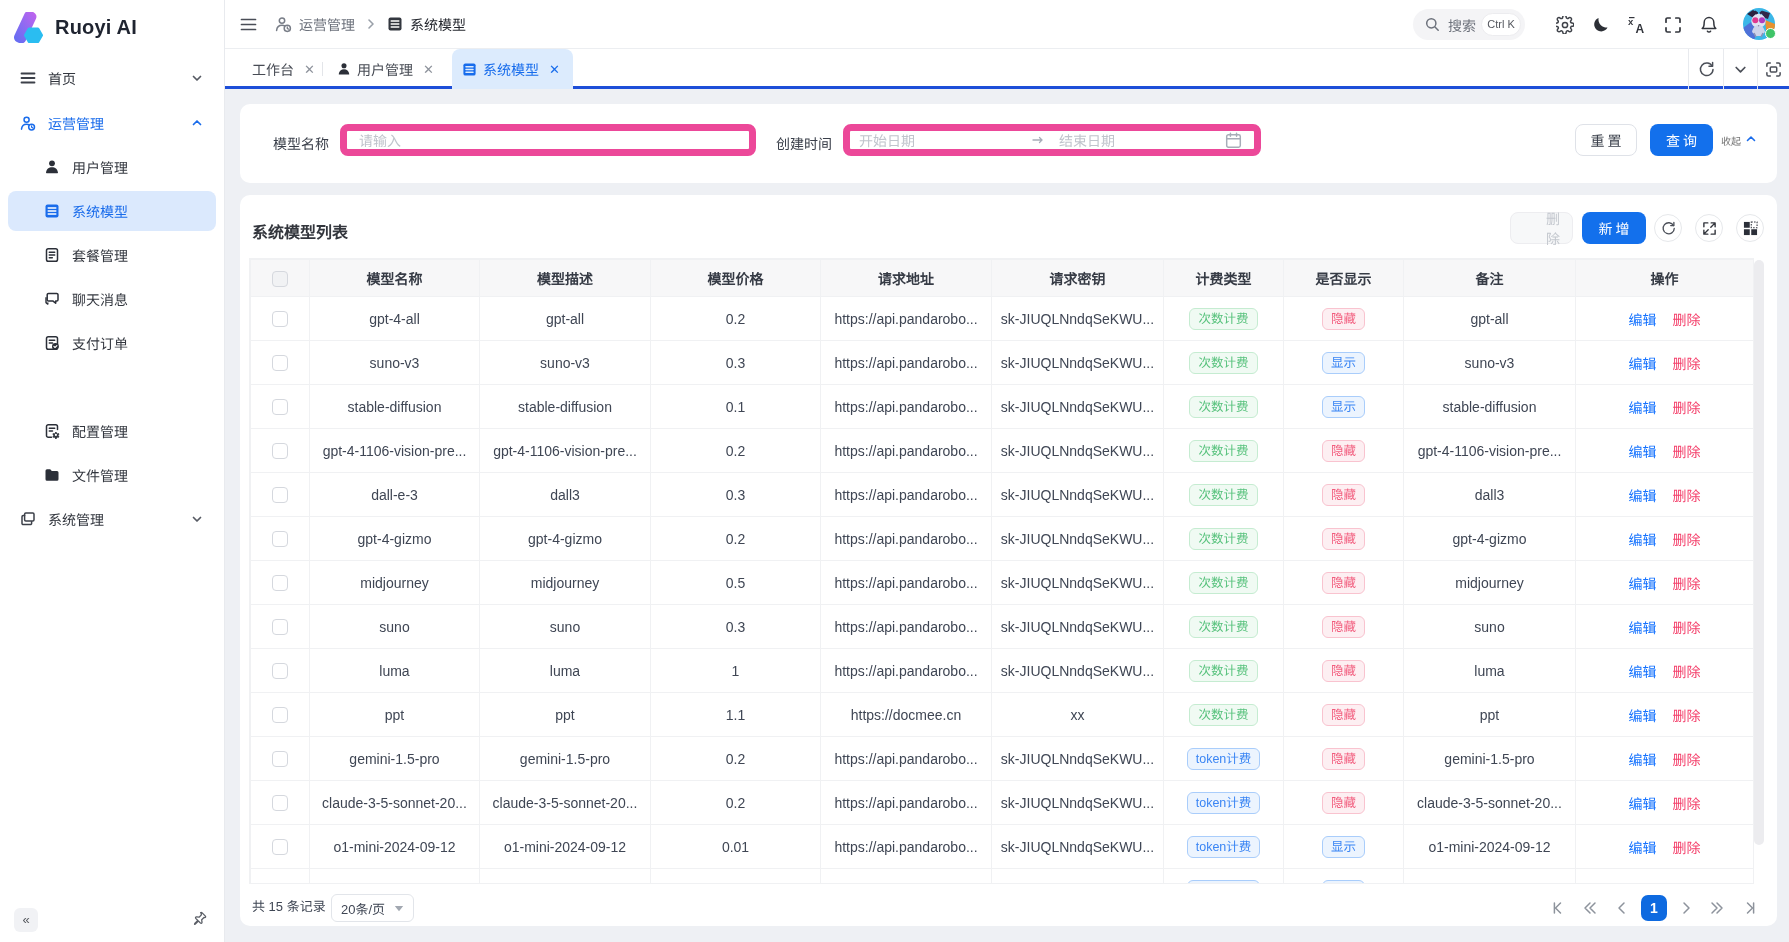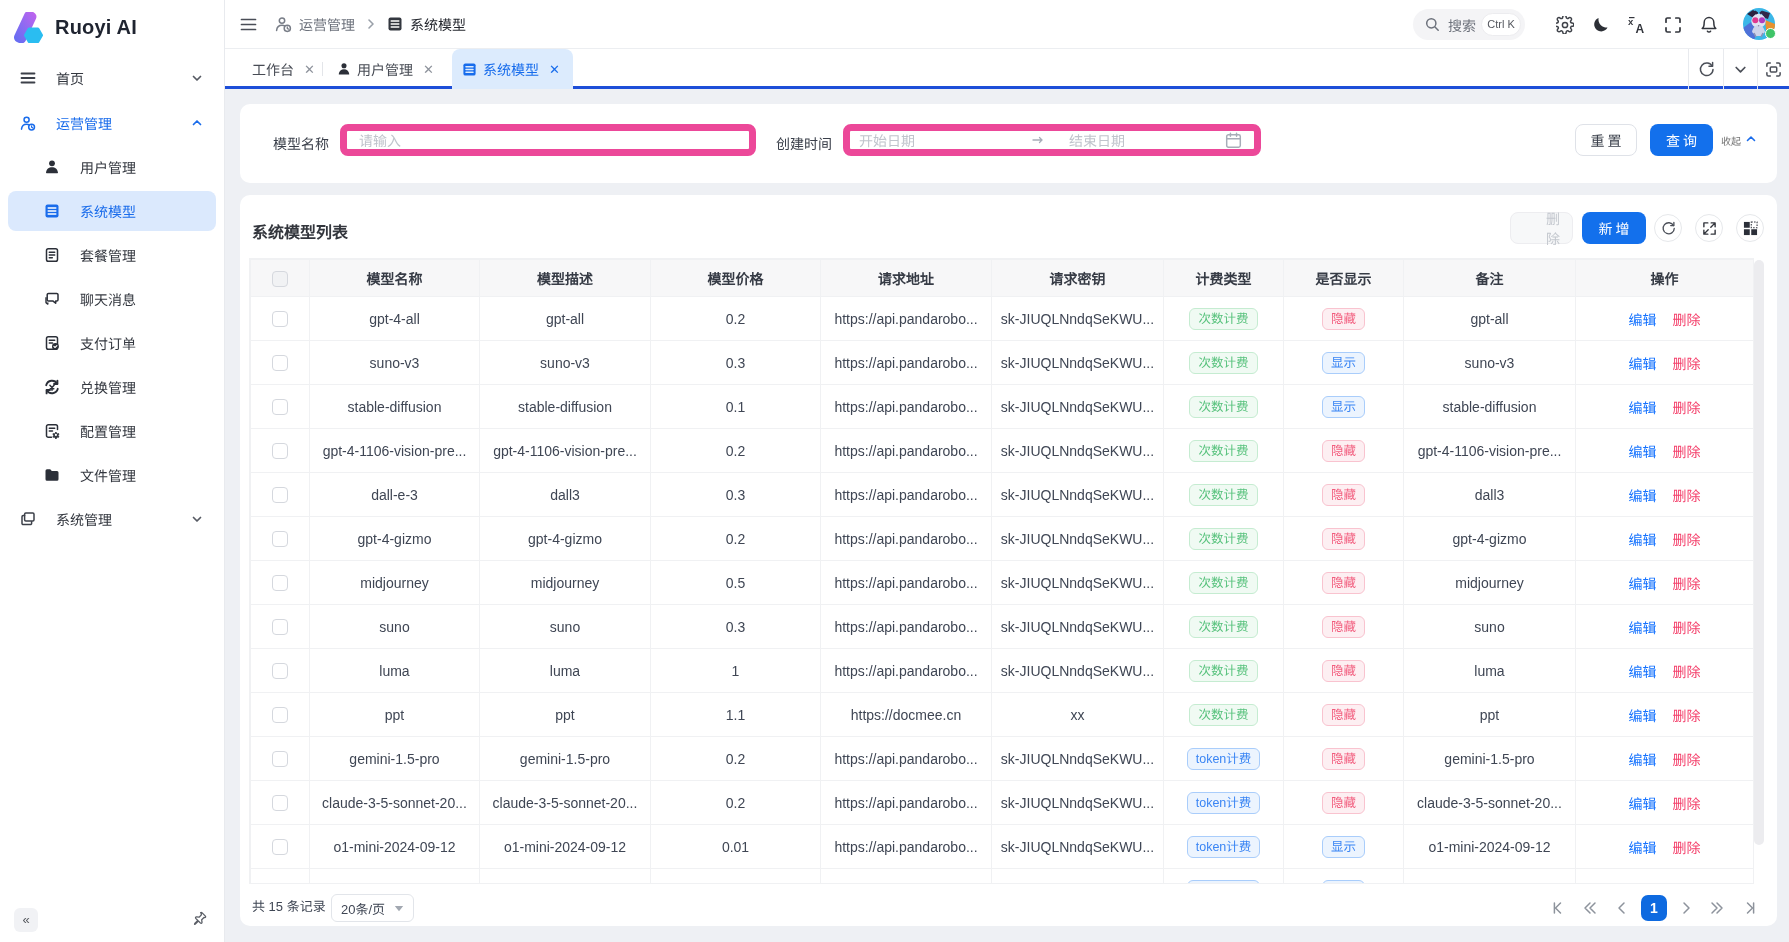--- a/index.html
+++ b/index.html
@@ -7,21 +7,21 @@
   html,body { width:1789px; height:942px; overflow:hidden; }
   body { font-family:"Liberation Sans",sans-serif; font-size:14px; color:#3f4654; background:#eef0f4; }
   .app { position:relative; width:1789px; height:942px; }
 
   
   .sidebar { position:absolute; left:0; top:0; width:225px; height:942px; background:#fff; border-right:1px solid #e8eaee; z-index:5; }
   .logo { position:absolute; left:14px; top:12px; height:30px; display:flex; align-items:center; }
   .logo-text { margin-left:10px; font-size:20px; font-weight:bold; color:#1f2430; letter-spacing:0.2px; }
   .menu-item { position:absolute; left:8px; width:208px; height:40px; border-radius:8px; display:flex; align-items:center; }
   .menu-item .mi-ico { width:16px; height:16px; margin-left:12px; flex:none; display:flex; }
-  .menu-item .mi-txt { margin-left:20px; font-size:14px; color:#33373f; }
+  .menu-item .mi-txt { margin-left:12px; font-size:14px; color:#33373f; }
   .menu-item .mi-arrow { position:absolute; right:12px; top:13px; }
   .menu-item.sub .mi-ico { margin-left:36px; }
   .menu-item.active { background:#dbe9fd; }
   .menu-item.blue .mi-txt { color:#1a6ceb; }
   .side-foot-box { position:absolute; left:14px; top:908px; width:24px; height:24px; background:#f1f2f5; border-radius:6px; color:#56595f; text-align:center; line-height:23px; font-size:13px; }
 
   
   .header { position:absolute; left:225px; top:0; width:1564px; height:49px; background:#fff; border-bottom:1px solid #eceef1; z-index:4; }
   .crumb { position:absolute; top:0; height:48px; display:flex; align-items:center; color:#6d727c; font-size:14px; }
   .search-pill { position:absolute; left:1188px; top:9px; width:112px; height:31px; background:#f4f4f6; border-radius:16px; display:flex; align-items:center; }
@@ -158,32 +158,20 @@
               <rect x="2.5" y="1.8" width="11" height="12.4" rx="1.8"></rect>
               <path d="M5.3 5.2h5.4M5.3 8h3.2"></path>
             </g>
             <circle cx="11.4" cy="11.4" r="3.4" fill="#2b2f38"></circle>
             <path d="M9.9 11.4l1.1 1.1 1.9-1.9" stroke="#fff" stroke-width="1.1" fill="none" stroke-linecap="round" stroke-linejoin="round"></path>
           </svg>
         </span>
       <span class="mi-txt">支付订单</span>
     </div>
 
-    <div class="menu-item sub" style="top:367px;">
-      <span class="mi-ico">
-          <svg width="16" height="16" viewBox="0 0 16 16" fill="none" stroke="#2b2f38" stroke-width="1.9" stroke-linecap="round" stroke-linejoin="round">
-            <path d="M2.2 6.2 a6 6 0 0 1 11-1.5"></path>
-            <path d="M13.4 1.6 v3.4 h-3.4"></path>
-            <path d="M13.8 9.8 a6 6 0 0 1 -11 1.5"></path>
-            <path d="M2.6 14.4 v-3.4 h3.4"></path>
-            <path d="M5.9 6.2l2.1 2.2 2.1-2.2M8 8.4v2.8M6.2 9.8h3.6" stroke-width="1.5"></path>
-          </svg>
-        </span>
-      <span class="mi-txt">兑换管理</span>
-    </div>
 
     <div class="menu-item sub" style="top:411px;">
       <span class="mi-ico">
           <svg width="16" height="16" viewBox="0 0 16 16">
             <g fill="none" stroke="#2b2f38" stroke-width="1.5" stroke-linecap="round">
               <path d="M13.5 6.5 v-2.9 a1.8 1.8 0 0 0 -1.8 -1.8 h-7.4 a1.8 1.8 0 0 0 -1.8 1.8 v8.8 a1.8 1.8 0 0 0 1.8 1.8 h3.2"></path>
               <path d="M5.3 5.2h5.4M5.3 8h3.2"></path>
             </g>
             <g fill="#2b2f38">
               <circle cx="11.9" cy="11.9" r="1.3"></circle>
@@ -337,21 +325,21 @@
 
   <div class="card" id="filtercard" style="top:104px; height:79px;">
     <span class="f-label" style="left:33px;">模型名称</span>
     <div class="f-input" style="left:100px; width:416px; padding-left:12px;">请输入</div>
     <span class="f-label" style="left:536px;">创建时间</span>
     <div class="f-input" style="left:603px; width:418px;">
       <span style="margin-left:9px;">开始日期</span>
       <svg width="14" height="14" viewBox="0 0 14 14" fill="none" stroke="#a7adb8" stroke-width="1.3" stroke-linecap="round" style="margin-left:116px;">
           <path d="M2 7h9M8.5 4.5 L11 7 L8.5 9.5"></path>
         </svg>
-      <span style="margin-left:24px;">结束日期</span>
+      <span style="margin-left:14px;">结束日期</span>
       <svg width="17" height="17" viewBox="0 0 15 15" fill="none" stroke="#a7adb8" stroke-width="1.3" stroke-linecap="round" style="position:absolute; right:12px;">
           <rect x="1.5" y="2.5" width="12" height="11" rx="1.5"></rect>
           <path d="M1.5 6h12M4.8 1.2v2.6M10.2 1.2v2.6"></path>
         </svg>
     </div>
     <div class="btn plain" style="left:1335px; width:62px;">重 置</div>
     <div class="btn primary" style="left:1410px; width:63px;">查 询</div>
     <div style="position:absolute; left:1481px; top:29px; color:#737373; font-size:10px;">收起
       <svg width="12" height="12" viewBox="0 0 12 12" fill="none" stroke="#1a6ceb" stroke-width="1.6" stroke-linecap="round" stroke-linejoin="round" style="margin-left:1px;">
           <path d="M2.5 7.5 L6 4 L9.5 7.5"></path>

